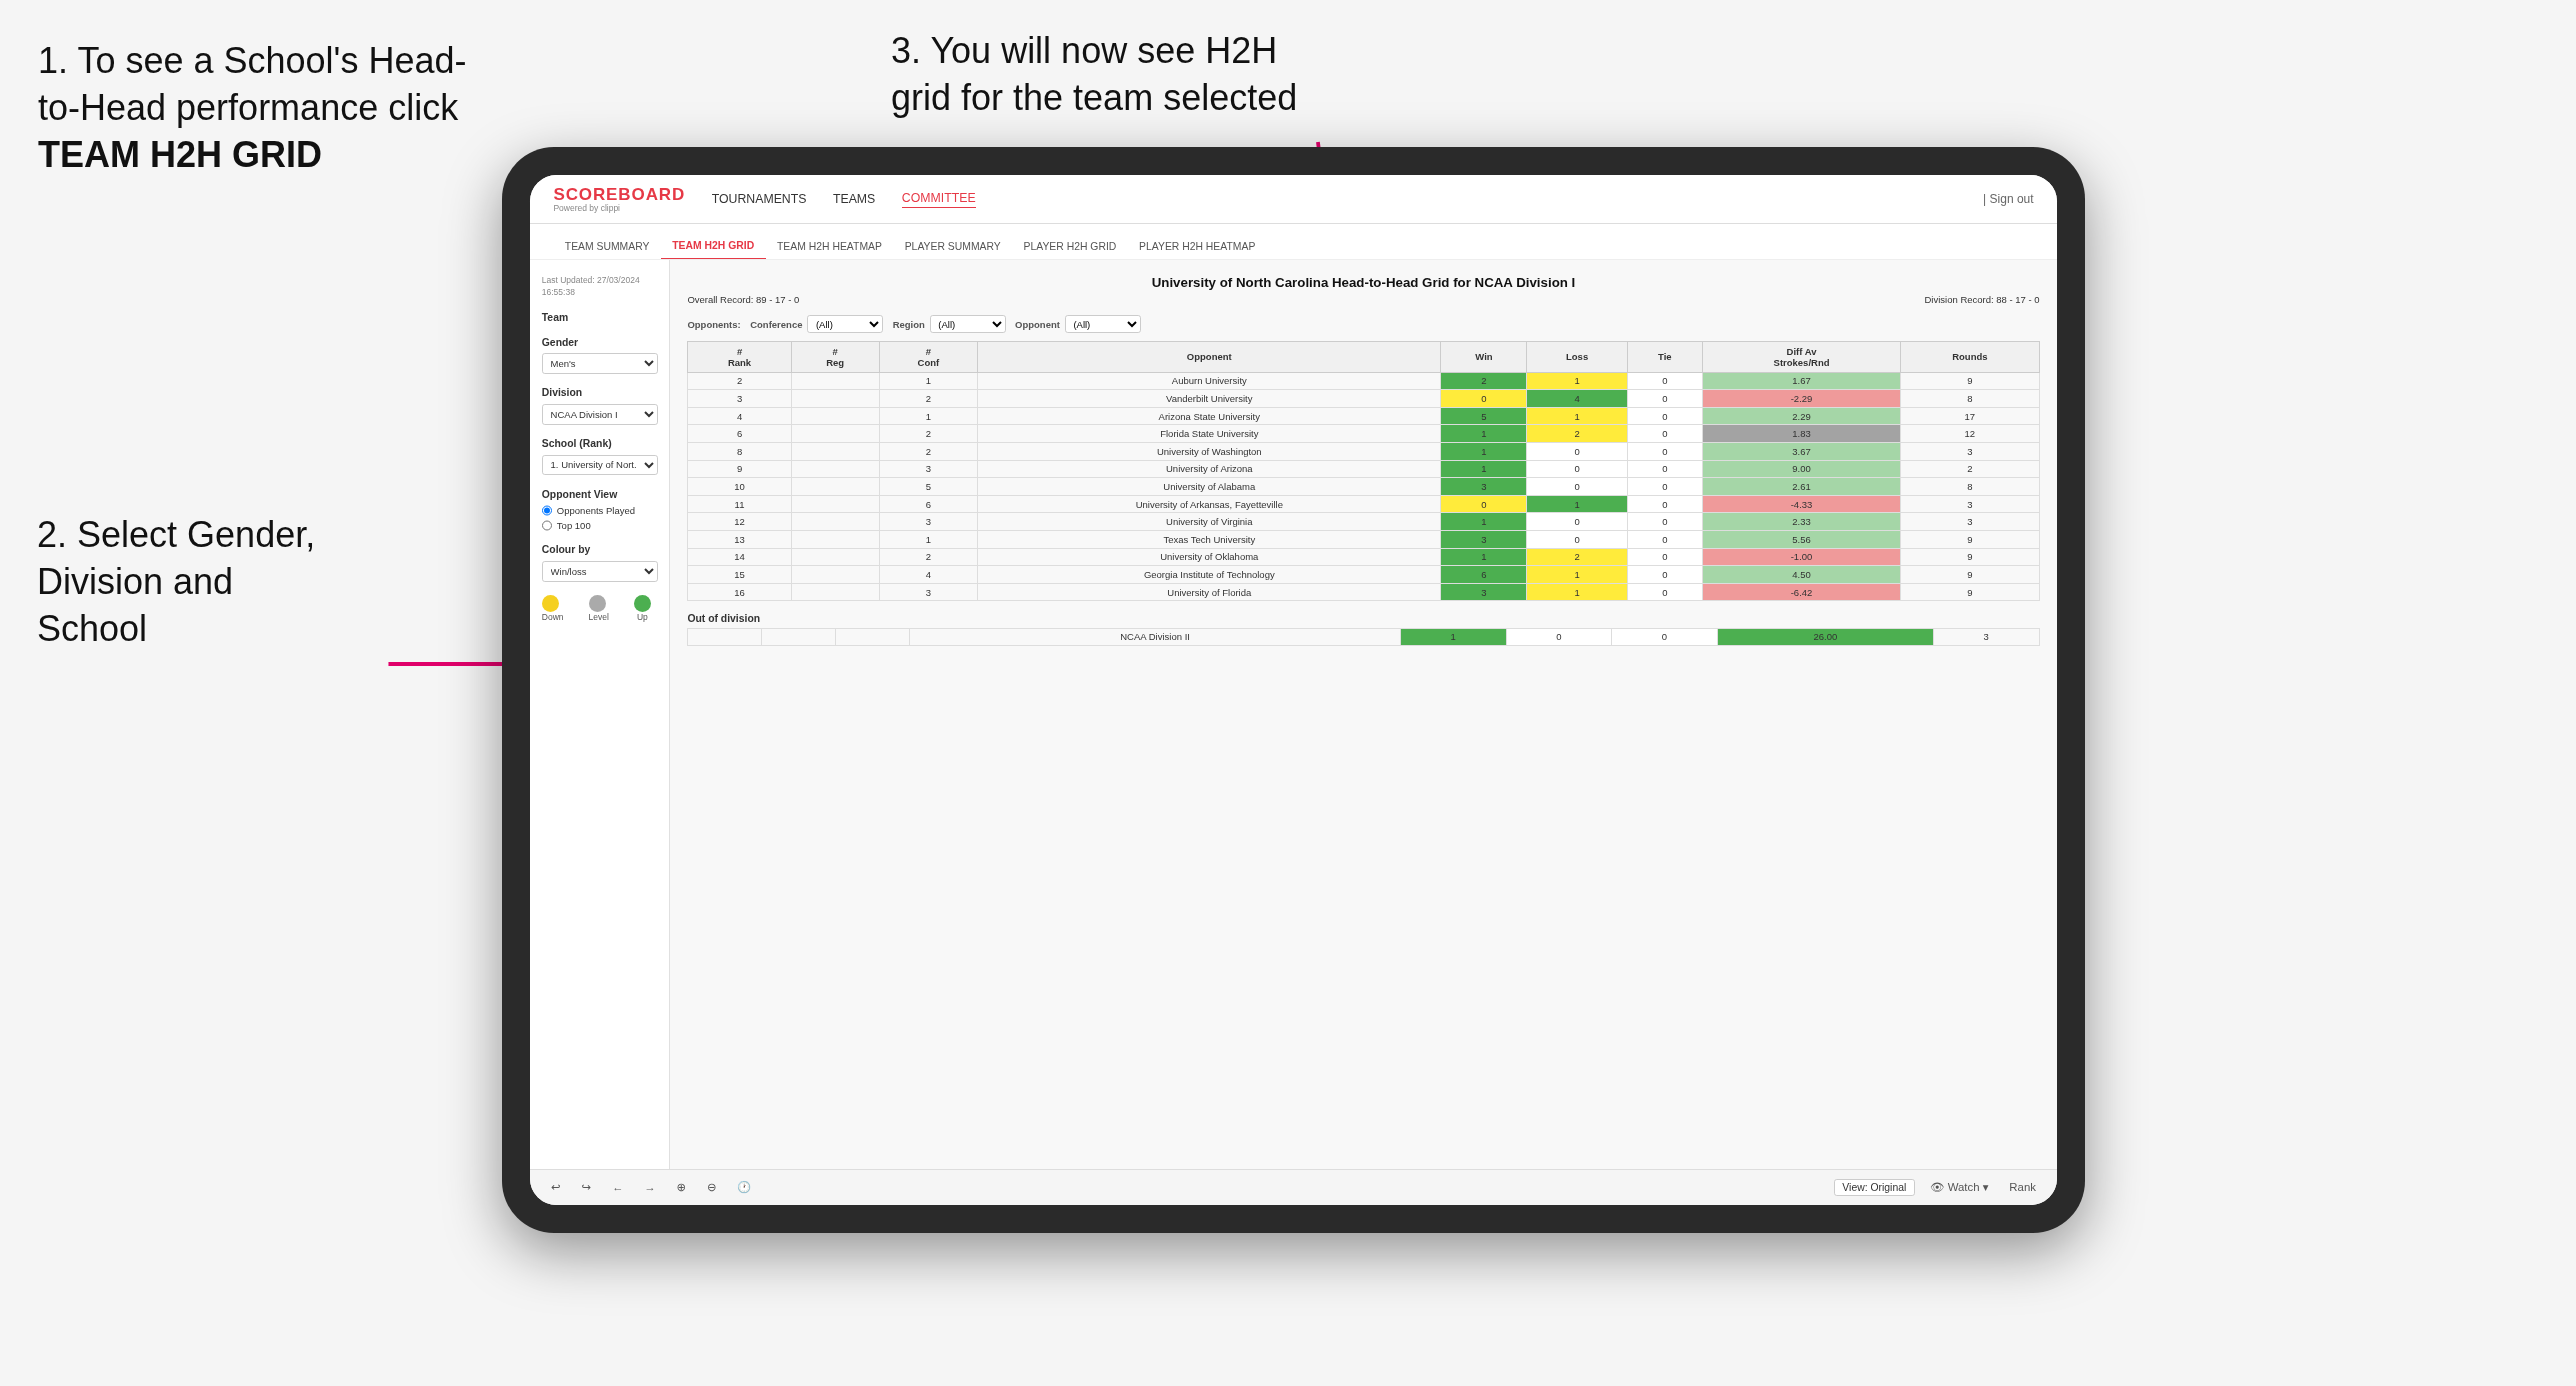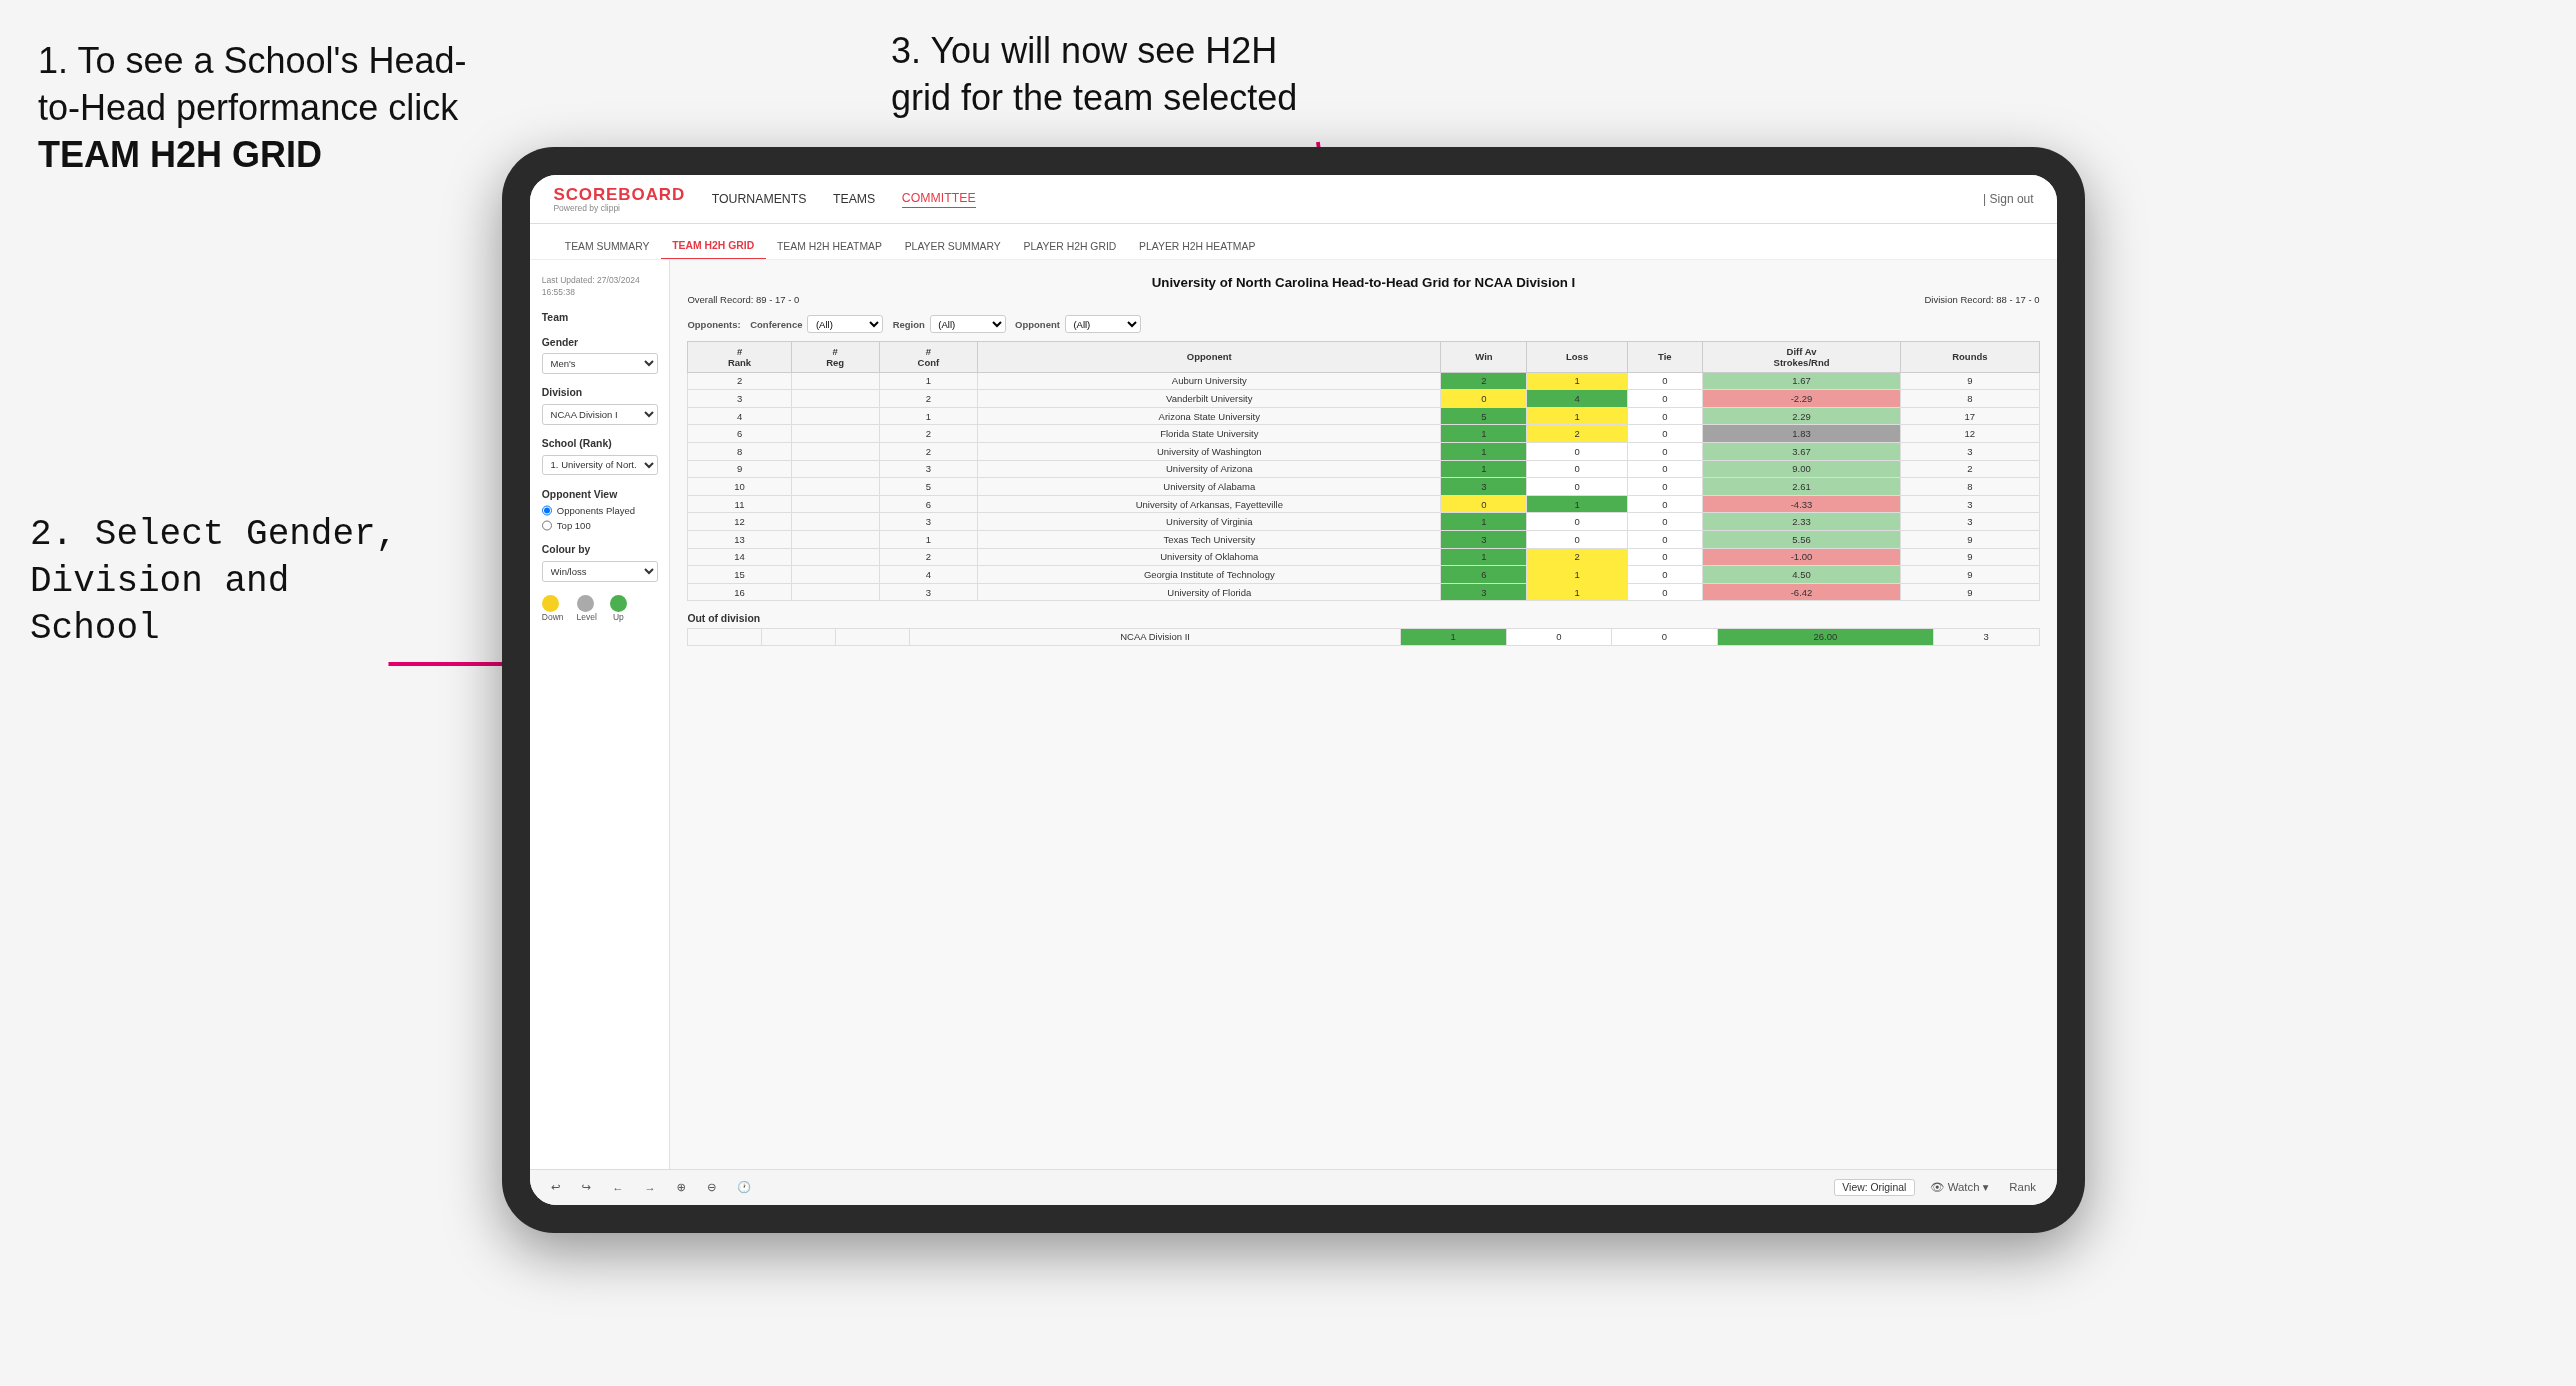--- a/index.html
+++ b/index.html
@@ -15,21 +15,21 @@
     
     .annotation {
       position: absolute;
       font-size: 36px;
       line-height: 1.3;
       color: #111;
     }
     .annotation strong { font-weight: 900; }
 
     #ann1 { top: 38px; left: 38px; width: 493px; }
-    #ann2 { top: 512px; left: 30px; width: 417px; font-family: Liberation Mono, monospace; }
+    #ann2 { top: 512px; left: 37px; width: 417px; }
     #ann3 { top: 28.4px; left: 891px; width: 550px; }
 
     
     .tablet-frame {
       position: absolute;
       top: 147px;
       left: 502px;
       width: 1583px;
       height: 1086px;
       background: #2a2a2a;
@@ -156,21 +156,21 @@
       display: flex;
       align-items: center;
       gap: 4.7px;
       font-size: 9.5px;
       margin-bottom: 3.8px;
       color: #333;
     }
     .sidebar-radio input { width: 10.4px; height: 10.4px; }
     .color-legend {
       display: flex;
-      gap: 13px;
+      gap: 25px;
       margin-top: 7.6px;
       align-items: center;
     }
     .color-dot {
       width: 17px;
       height: 17px;
       border-radius: 50%;
     }
     .color-label { font-size: 8.5px; color: #555; text-align: center; }
 

